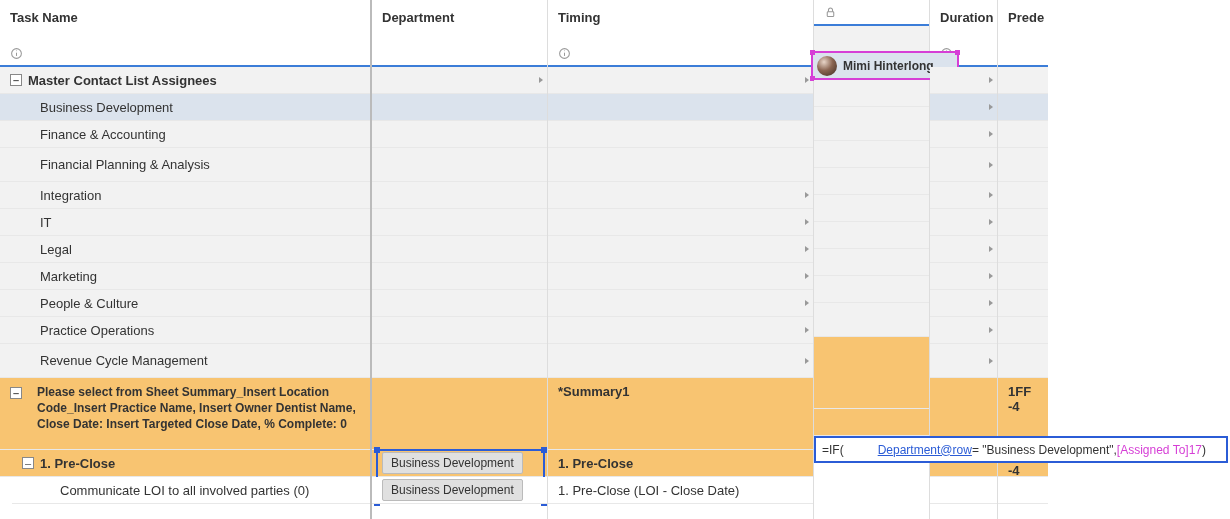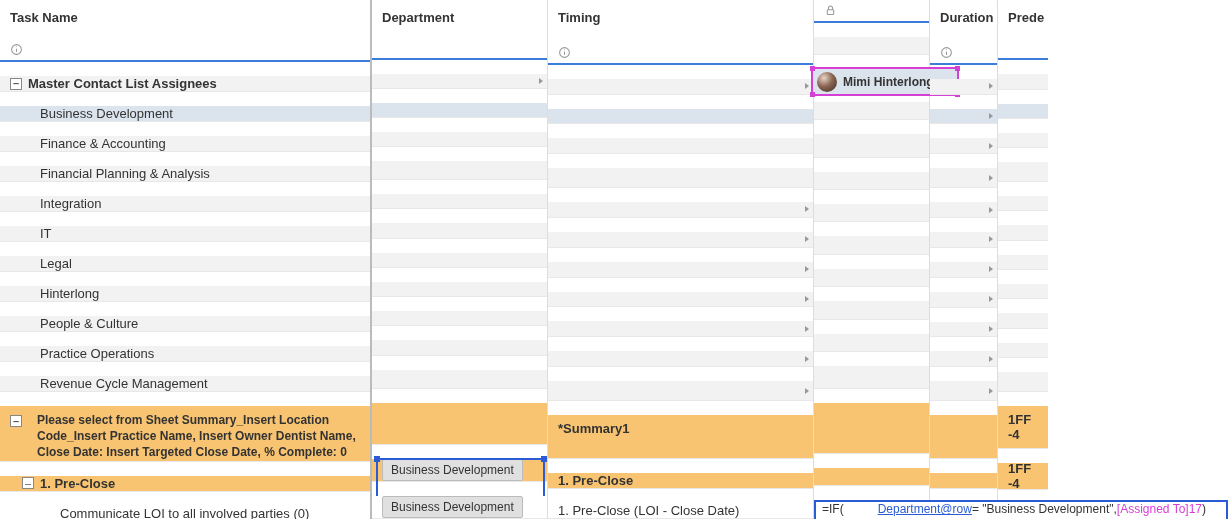--- a/index.html
+++ b/index.html
@@ -18,21 +18,21 @@
     height: 100%;
   }
   .col-taskname { width: 372px; border-right: 2px solid #bbb; }
   .col-department { width: 176px; border-right: 1px solid #ddd; }
   .col-timing { width: 266px; border-right: 1px solid #ddd; }
   .col-assigned { width: 116px; border-right: 1px solid #ddd; }
   .col-notify { width: 182px; border-right: 1px solid #ddd; }
   .col-duration { width: 68px; border-right: 1px solid #ddd; }
   .col-predec { width: 50px; }
   
-  .column { display: flex; flex-direction: column; gap: 14px; }
+  .column { display: flex; flex-direction: column; }
   
   .header {
     height: 41px;
     padding: 10px 10px 0 10px;
     font-weight: bold;
     font-size: 13px;
     color: #333;
     background: #fff;
   }
   .subheader {
@@ -159,20 +159,21 @@
   
   .formula-cell {
     position: absolute;
     left: 0;
     top: 0;
     right: 0;
     height: 27px;
     border: 2px solid #2b5cd6;
     background: #fff;
     display: flex;
+    align-items: center;
     padding: 0 6px;
     font-size: 12px;
     white-space: nowrap;
     z-index: 5;
     width: 414px;
   }
   .formula-cell .link { color: #2b5cd6; text-decoration: underline; padding-left: 34px; }
   .formula-cell .ref2 { color: #d63fd6; }
   
   .info-icon { fill: none; stroke: #999; stroke-width: 1.3; }
@@ -212,21 +213,21 @@
     <div class="row cell-indent">
         <span>Integration</span>
       </div>
     <div class="row cell-indent">
         <span>IT</span>
       </div>
     <div class="row cell-indent">
         <span>Legal</span>
       </div>
     <div class="row cell-indent">
-        <span>Hinterlong</span>
+        <span>Marketing</span>
       </div>
     <div class="row cell-indent">
         <span>People &amp; Culture</span>
       </div>
     <div class="row cell-indent">
         <span>Practice Operations</span>
       </div>
     <div class="row cell-indent mid">
         <span>Revenue Cycle Management</span>
       </div>

